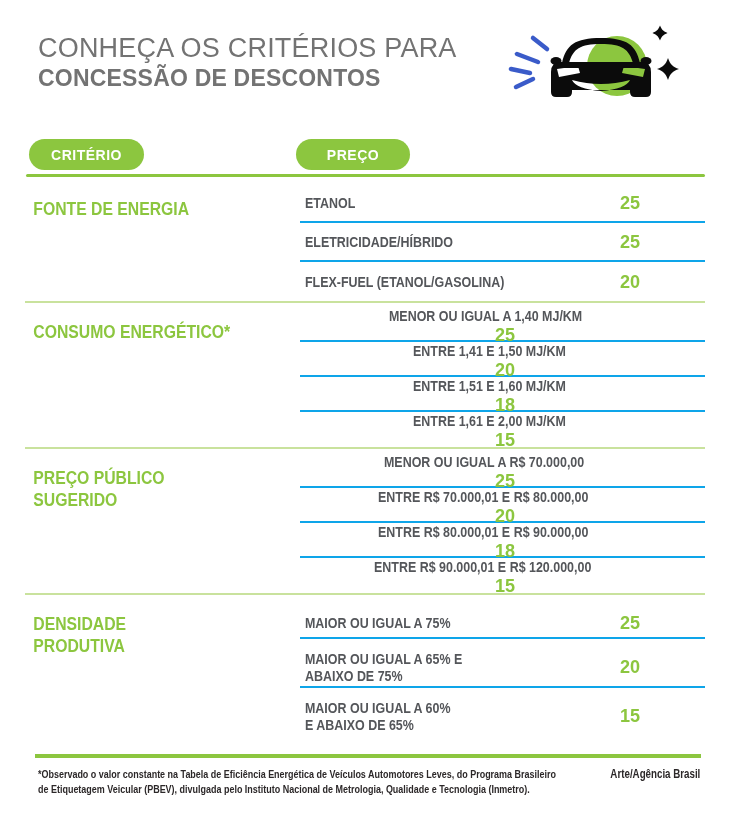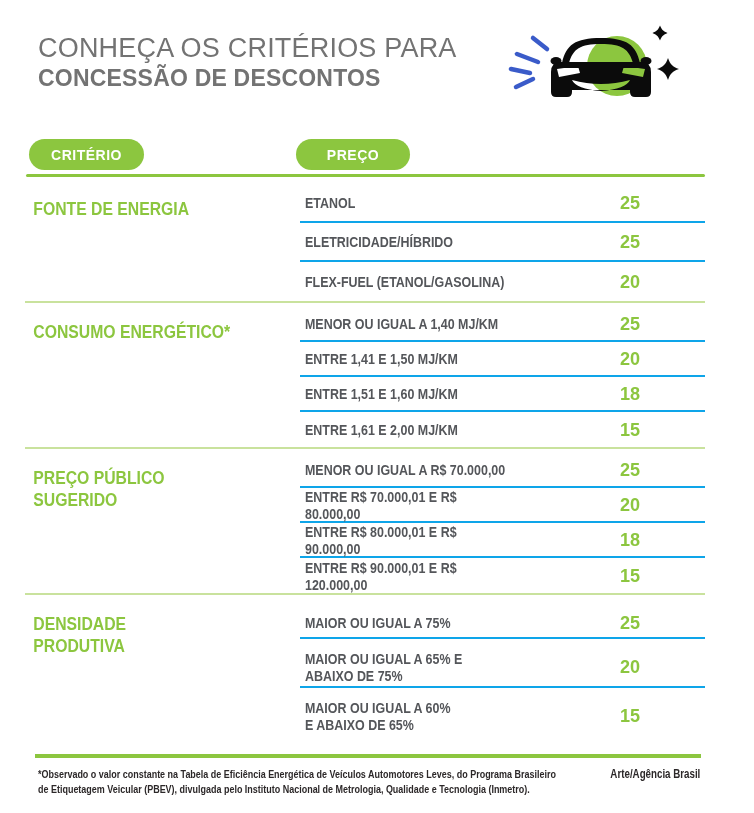--- a/index.html
+++ b/index.html
@@ -35,21 +35,21 @@
   }
   .rows { flex:1; margin-right:49px; }
   .row { display:flex; align-items:center; border-bottom:2px solid #0ea5e9; box-sizing:border-box; padding-left:5px; }
   .rows .row:last-child { border-bottom:none; }
   .row-label {
     flex:1; color:#54565A; font-weight:700; font-size:15px; line-height:17px;
     white-space:pre-line; transform:scaleX(0.83); transform-origin:left center;
   }
   .row-points { width:150px; text-align:center; color:#8CC63F; font-weight:700; font-size:19px; transform:scaleX(0.95); }
   .s1 .row { height:39px; }
-  .s2 .row, .s3 .row { height:35px; }
+  .s2 .row, .s3 .row { height:35px;flex-direction:column; }
   .s4 .row { min-height:40px; padding-top:11px; padding-bottom:2px; }
   .section-divider { height:0; border-top:2px solid #C9E29D; margin-left:25px; margin-right:49px; }
 
   
   .footer-rule { position:absolute; top:754px; left:35px; width:666px; height:4px; background:#8CC63F; }
   .footnote {
     position:absolute; left:38px; top:767px; margin:0; color:#2C2829;
     font-size:11.5px; line-height:14.5px; font-weight:700;
     white-space:pre; transform:scaleX(0.78); transform-origin:left top;
   }

